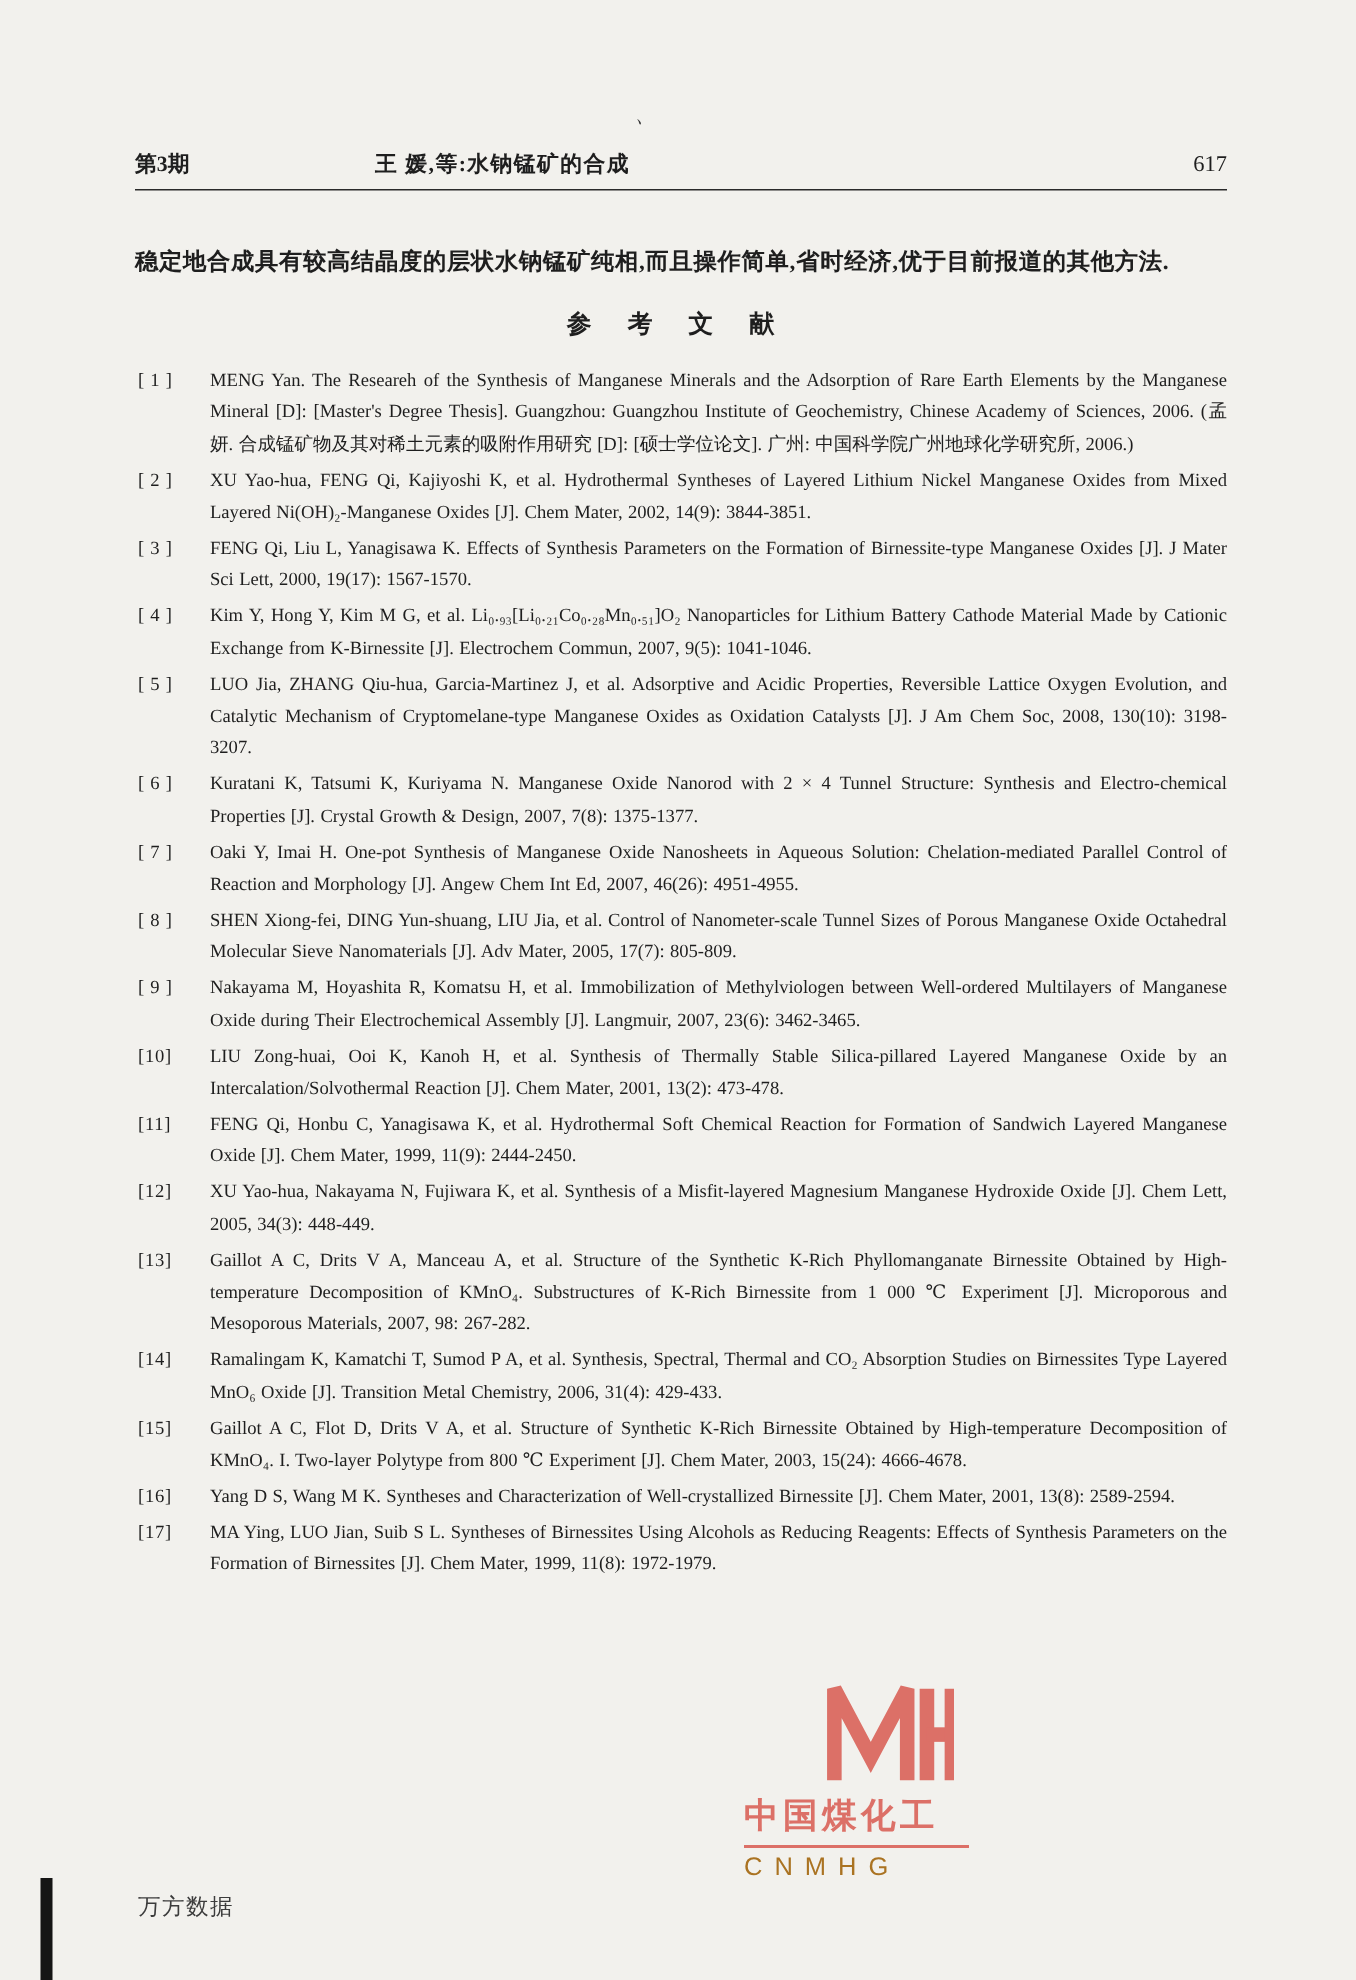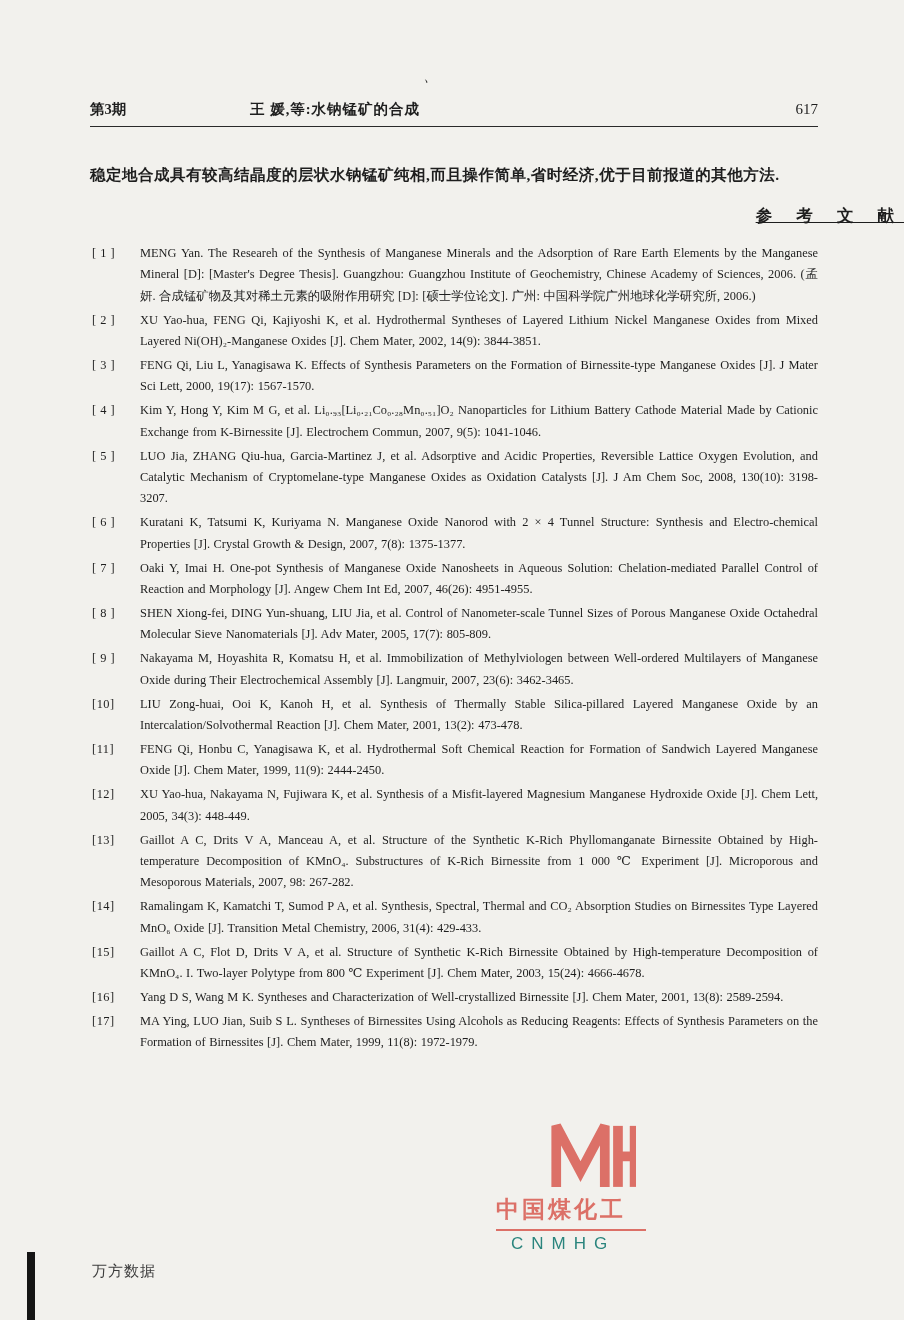--- a/index.html
+++ b/index.html
@@ -21,21 +21,21 @@
   
   .stray-mark{position:absolute;left:424px;top:68px;font-size:15px;color:#333;transform:rotate(12deg);}
   
   .intro{
     position:absolute;left:90px;right:86px;top:146px;
     font-size:15.5px;line-height:25px;text-align:justify;letter-spacing:0.5px;font-weight:bold;
   }
   
   .section-heading{
     position:absolute;left:0;right:0;top:205px;
-    text-align:right;font-size:16.5px;font-weight:bold;letter-spacing:10px;text-decoration:underline;
+    text-align:center;font-size:16.5px;font-weight:bold;letter-spacing:10px;
   }
   
   .ref-list{position:absolute;left:92px;right:86px;top:243px;}
   .ref-item{display:flex;margin-bottom:2.5px;}
   .ref-label{
     flex:0 0 46px;font-size:12.4px;line-height:21.4px;
     white-space:nowrap;letter-spacing:0.5px;
   }
   .ref-text{
     flex:1;font-size:12.4px;line-height:21.4px;text-align:justify;
@@ -43,21 +43,21 @@
   }
   
   .watermark{
     position:absolute;left:496px;top:1120px;
     display:flex;align-items:flex-end;opacity:0.88;flex-direction:column;
   }
   .wm-mark{flex:0 0 auto;margin-right:10px;}
   .wm-textcol{display:flex;flex-direction:column;}
   .wm-cn{font-size:23px;font-weight:bold;color:#d95f55;letter-spacing:3px;font-family:"Liberation Sans",sans-serif;}
   .wm-divider{border-top:2px solid #d95f55;margin:4px 0 3px 0;width:150px;}
-  .wm-en{font-size:17px;color:#0f766e;letter-spacing:8px;font-family:"Liberation Sans",sans-serif;margin-left:15px;}
+  .wm-en{font-size:17px;color:#a16207;letter-spacing:8px;font-family:"Liberation Sans",sans-serif;}
   
   .footer-brand{position:absolute;left:92px;top:1262px;font-size:15px;color:#3c3c3c;letter-spacing:1px;}
   
   .scan-bar{position:absolute;left:27px;top:1252px;width:8px;height:68px;background:#151515;}
 </style>
 </head>
 <body>
 
 <div class="page">
 

